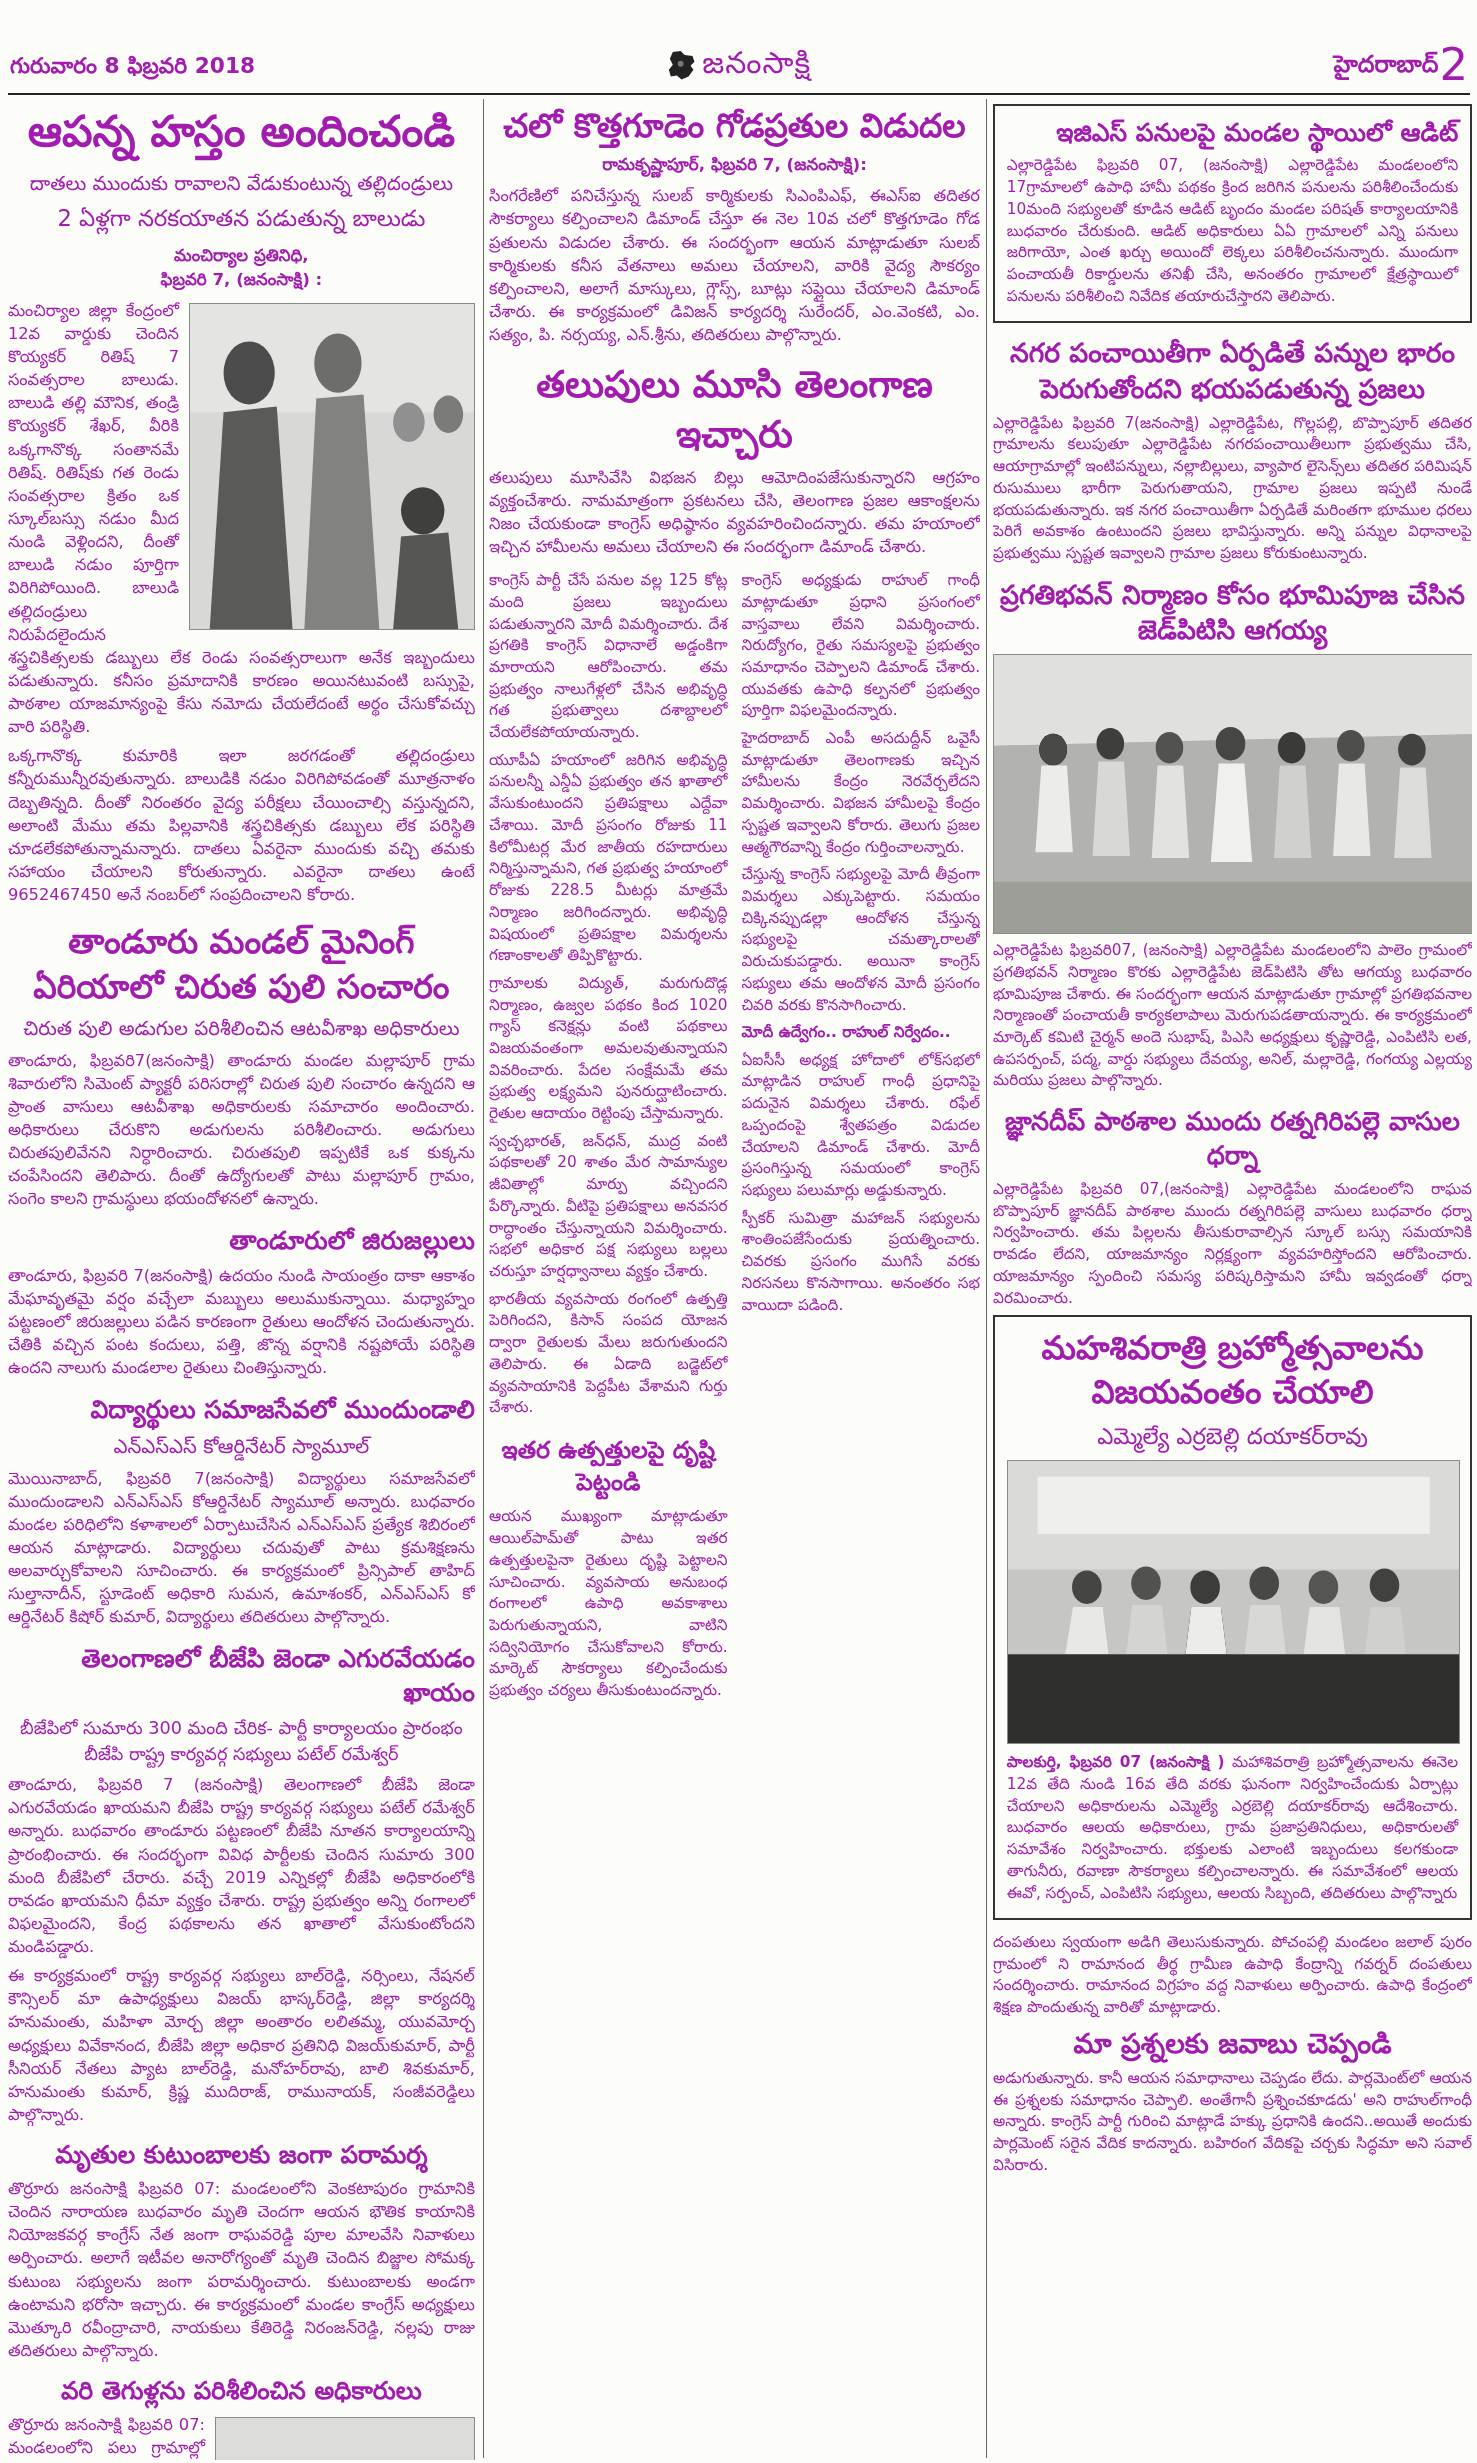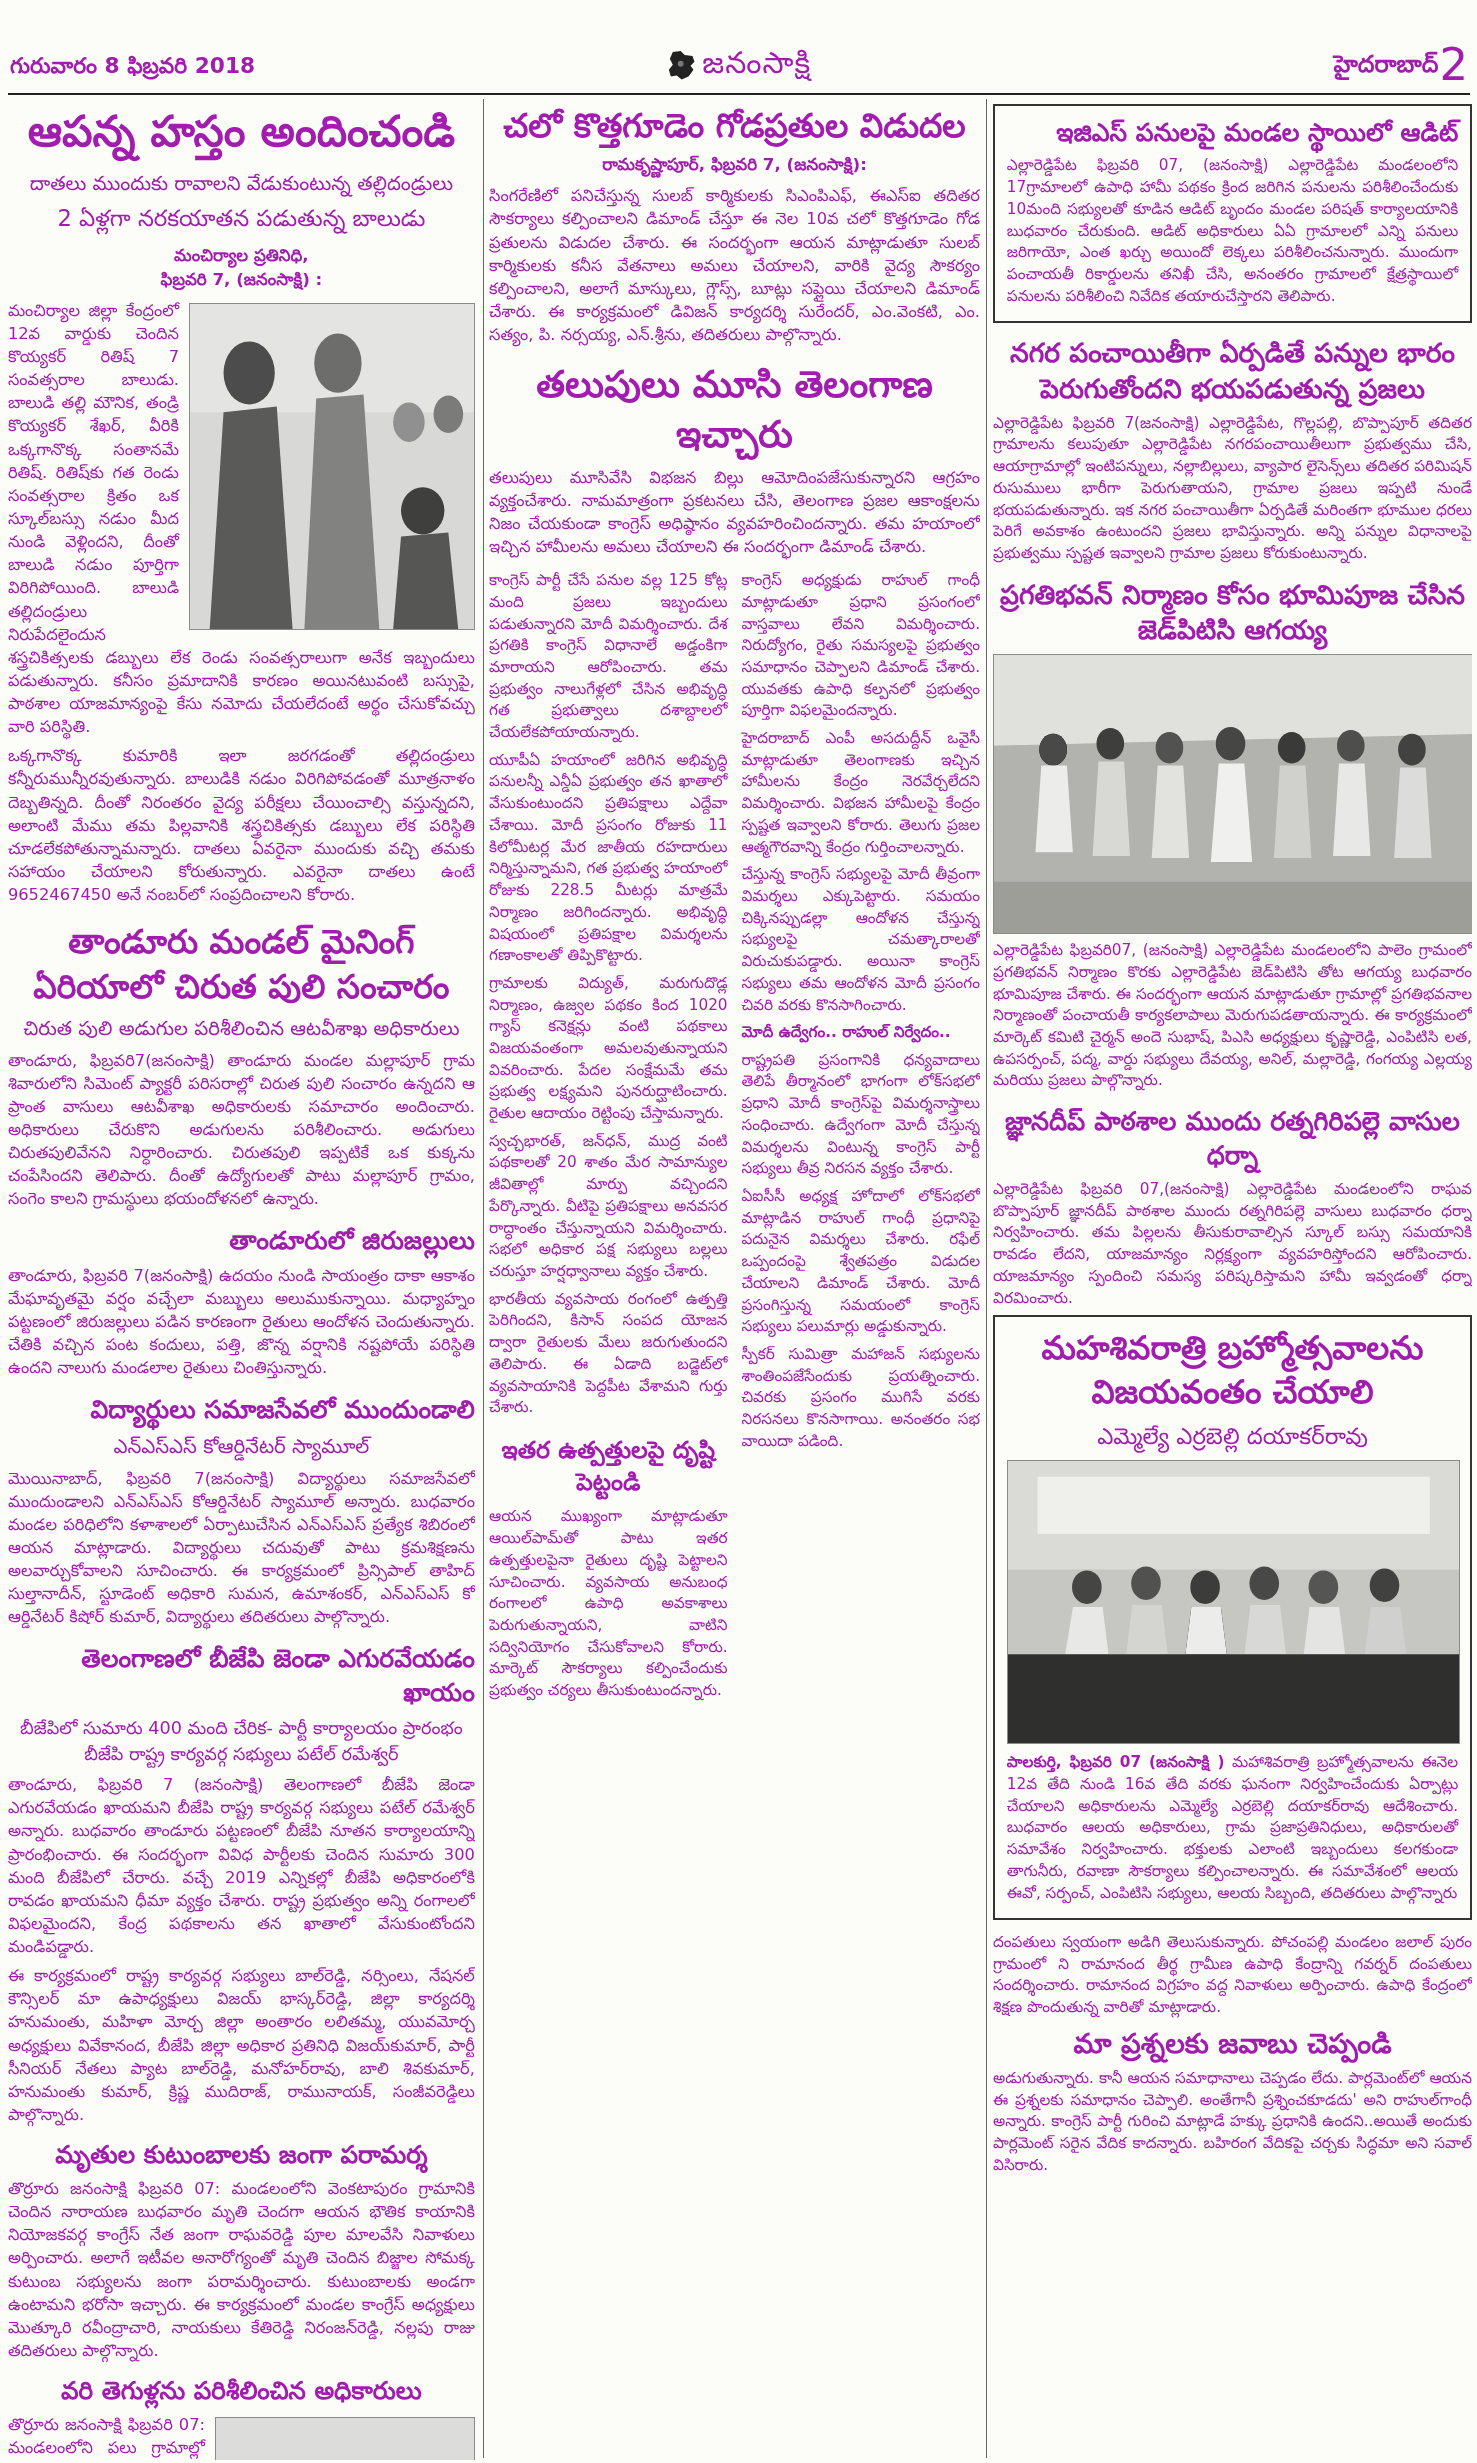--- a/index.html
+++ b/index.html
@@ -103,21 +103,21 @@
     </div>
 
     <div>
       <div class="h-md">విద్యార్థులు సమాజసేవలో ముందుండాలి</div>
       <div class="sub">ఎన్‌ఎస్‌ఎస్ కోఆర్డినేటర్ స్యామూల్</div>
       <p class="body">మొయినాబాద్, ఫిబ్రవరి 7(జనంసాక్షి) విద్యార్థులు సమాజసేవలో ముందుండాలని ఎన్‌ఎస్‌ఎస్ కోఆర్డినేటర్ స్యామూల్ అన్నారు. బుధవారం మండల పరిధిలోని కళాశాలలో ఏర్పాటుచేసిన ఎన్‌ఎస్‌ఎస్ ప్రత్యేక శిబిరంలో ఆయన మాట్లాడారు. విద్యార్థులు చదువుతో పాటు క్రమశిక్షణను అలవార్చుకోవాలని సూచించారు. ఈ కార్యక్రమంలో ప్రిన్సిపాల్ తాహిద్ సుల్తానాదీన్, స్టూడెంట్ అధికారి సుమన, ఉమాశంకర్, ఎన్‌ఎస్‌ఎస్ కో ఆర్డినేటర్ కిషోర్ కుమార్, విద్యార్థులు తదితరులు పాల్గొన్నారు.</p>
     </div>
 
     <div>
       <div class="h-md">తెలంగాణలో బీజేపి జెండా ఎగురవేయడం ఖాయం</div>
-      <div class="sub" style="font-size:17.7px;">బీజేపిలో సుమారు 400 మంది చేరిక- పార్టీ కార్యాలయం ప్రారంభం</div>
+      <div class="sub" style="font-size:17.7px;">బీజేపిలో సుమారు 300 మంది చేరిక- పార్టీ కార్యాలయం ప్రారంభం</div>
       <div class="sub" style="font-size:17.7px;">బీజేపి రాష్ట్ర కార్యవర్గ సభ్యులు పటేల్ రమేశ్వర్</div>
       <p class="body">తాండూరు, ఫిబ్రవరి 7 (జనంసాక్షి) తెలంగాణలో బీజేపి జెండా ఎగురవేయడం ఖాయమని బీజేపి రాష్ట్ర కార్యవర్గ సభ్యులు పటేల్ రమేశ్వర్ అన్నారు. బుధవారం తాండూరు పట్టణంలో బీజేపి నూతన కార్యాలయాన్ని ప్రారంభించారు. ఈ సందర్భంగా వివిధ పార్టీలకు చెందిన సుమారు 300 మంది బీజేపిలో చేరారు. వచ్చే 2019 ఎన్నికల్లో బీజేపి అధికారంలోకి రావడం ఖాయమని ధీమా వ్యక్తం చేశారు. రాష్ట్ర ప్రభుత్వం అన్ని రంగాలలో విఫలమైందని, కేంద్ర పథకాలను తన ఖాతాలో వేసుకుంటోందని మండిపడ్డారు.</p>
       <p class="body">ఈ కార్యక్రమంలో రాష్ట్ర కార్యవర్గ సభ్యులు బాల్‌రెడ్డి, నర్సింలు, నేషనల్ కౌన్సిలర్ మా ఉపాధ్యక్షులు విజయ్ భాస్కర్‌రెడ్డి, జిల్లా కార్యదర్శి హనుమంతు, మహిళా మోర్చ జిల్లా అంతారం లలితమ్మ, యువమోర్చ అధ్యక్షులు వివేకానంద, బీజేపి జిల్లా అధికార ప్రతినిధి విజయ్‌కుమార్, పార్టీ సీనియర్ నేతలు ప్యాట బాల్‌రెడ్డి, మనోహర్‌రావు, బాలి శివకుమార్, హనుమంతు కుమార్, క్రిష్ణ ముదిరాజ్, రామునాయక్, సంజీవరెడ్డిలు పాల్గొన్నారు.</p>
     </div>
 
     <div>
       <div class="h-sm">మృతుల కుటుంబాలకు జంగా పరామర్శ</div>
       <p class="body">తొర్రూరు జనంసాక్షి ఫిబ్రవరి 07: మండలంలోని వెంకటాపురం గ్రామానికి చెందిన నారాయణ బుధవారం మృతి చెందగా ఆయన భౌతిక కాయానికి నియోజకవర్గ కాంగ్రేస్ నేత జంగా రాఘవరెడ్డి పూల మాలవేసి నివాళులు అర్పించారు. అలాగే ఇటీవల అనారోగ్యంతో మృతి చెందిన బిజ్జాల సోమక్క కుటుంబ సభ్యులను జంగా పరామర్శించారు. కుటుంబాలకు అండగా ఉంటామని భరోసా ఇచ్చారు. ఈ కార్యక్రమంలో మండల కాంగ్రేస్ అధ్యక్షులు మొత్కూరి రవీంద్రాచారి, నాయకులు కేతిరెడ్డి నిరంజన్‌రెడ్డి, నల్లపు రాజు తదితరులు పాల్గొన్నారు.</p>
     </div>
 
@@ -160,21 +160,20 @@
           <p class="body small">స్వచ్ఛభారత్, జన్‌ధన్, ముద్ర వంటి పథకాలతో 20 శాతం మేర సామాన్యుల జీవితాల్లో మార్పు వచ్చిందని పేర్కొన్నారు. వీటిపై ప్రతిపక్షాలు అనవసర రాద్ధాంతం చేస్తున్నాయని విమర్శించారు. సభలో అధికార పక్ష సభ్యులు బల్లలు చరుస్తూ హర్షధ్వానాలు వ్యక్తం చేశారు.</p>
           <p class="body small">భారతీయ వ్యవసాయ రంగంలో ఉత్పత్తి పెరిగిందని, కిసాన్ సంపద యోజన ద్వారా రైతులకు మేలు జరుగుతుందని తెలిపారు. ఈ ఏడాది బడ్జెట్‌లో వ్యవసాయానికి పెద్దపీట వేశామని గుర్తు చేశారు.</p>
           <div class="h-sm" style="font-size:23.6px;margin:15.8px 0 7.9px;">ఇతర ఉత్పత్తులపై దృష్టి పెట్టండి</div>
           <p class="body small">ఆయన ముఖ్యంగా మాట్లాడుతూ ఆయిల్‌పామ్‌తో పాటు ఇతర ఉత్పత్తులపైనా రైతులు దృష్టి పెట్టాలని సూచించారు. వ్యవసాయ అనుబంధ రంగాలలో ఉపాధి అవకాశాలు పెరుగుతున్నాయని, వాటిని సద్వినియోగం చేసుకోవాలని కోరారు. మార్కెట్ సౌకర్యాలు కల్పించేందుకు ప్రభుత్వం చర్యలు తీసుకుంటుందన్నారు.</p>
         </div>
         <div class="subcol">
           <p class="body small">కాంగ్రెస్ అధ్యక్షుడు రాహుల్ గాంధీ మాట్లాడుతూ ప్రధాని ప్రసంగంలో వాస్తవాలు లేవని విమర్శించారు. నిరుద్యోగం, రైతు సమస్యలపై ప్రభుత్వం సమాధానం చెప్పాలని డిమాండ్ చేశారు. యువతకు ఉపాధి కల్పనలో ప్రభుత్వం పూర్తిగా విఫలమైందన్నారు.</p>
           <p class="body small">హైదరాబాద్ ఎంపీ అసదుద్దీన్ ఒవైసీ మాట్లాడుతూ తెలంగాణకు ఇచ్చిన హామీలను కేంద్రం నెరవేర్చలేదని విమర్శించారు. విభజన హామీలపై కేంద్రం స్పష్టత ఇవ్వాలని కోరారు. తెలుగు ప్రజల ఆత్మగౌరవాన్ని కేంద్రం గుర్తించాలన్నారు.</p>
           <p class="body small">చేస్తున్న కాంగ్రెస్ సభ్యులపై మోదీ తీవ్రంగా విమర్శలు ఎక్కుపెట్టారు. సమయం చిక్కినప్పుడల్లా ఆందోళన చేస్తున్న సభ్యులపై చమత్కారాలతో విరుచుకుపడ్డారు. అయినా కాంగ్రెస్ సభ్యులు తమ ఆందోళన మోదీ ప్రసంగం చివరి వరకు కొనసాగించారు.</p>
           <p class="body small highlight">మోదీ ఉద్వేగం.. రాహుల్ నిర్వేదం..</p>
-          <p class="body small">రాష్ట్రపతి ప్రసంగానికి ధన్యవాదాలు తెలిపే తీర్మానంలో భాగంగా లోక్‌సభలో ప్రధాని మోదీ కాంగ్రెస్‌పై విమర్శనాస్త్రాలు సంధించారు. ఉద్వేగంగా మోదీ చేస్తున్న విమర్శలను వింటున్న కాంగ్రెస్ పార్టీ సభ్యులు తీవ్ర నిరసన వ్యక్తం చేశారు.</p>
           <p class="body small">ఏఐసీసీ అధ్యక్ష హోదాలో లోక్‌సభలో మాట్లాడిన రాహుల్ గాంధీ ప్రధానిపై పదునైన విమర్శలు చేశారు. రఫేల్ ఒప్పందంపై శ్వేతపత్రం విడుదల చేయాలని డిమాండ్ చేశారు. మోదీ ప్రసంగిస్తున్న సమయంలో కాంగ్రెస్ సభ్యులు పలుమార్లు అడ్డుకున్నారు.</p>
           <p class="body small">స్పీకర్ సుమిత్రా మహాజన్ సభ్యులను శాంతింపజేసేందుకు ప్రయత్నించారు. చివరకు ప్రసంగం ముగిసే వరకు నిరసనలు కొనసాగాయి. అనంతరం సభ వాయిదా పడింది.</p>
         </div>
       </div>
     </div>
   </div>
 
   <div class="col col-right">
 
     <div class="boxed">

